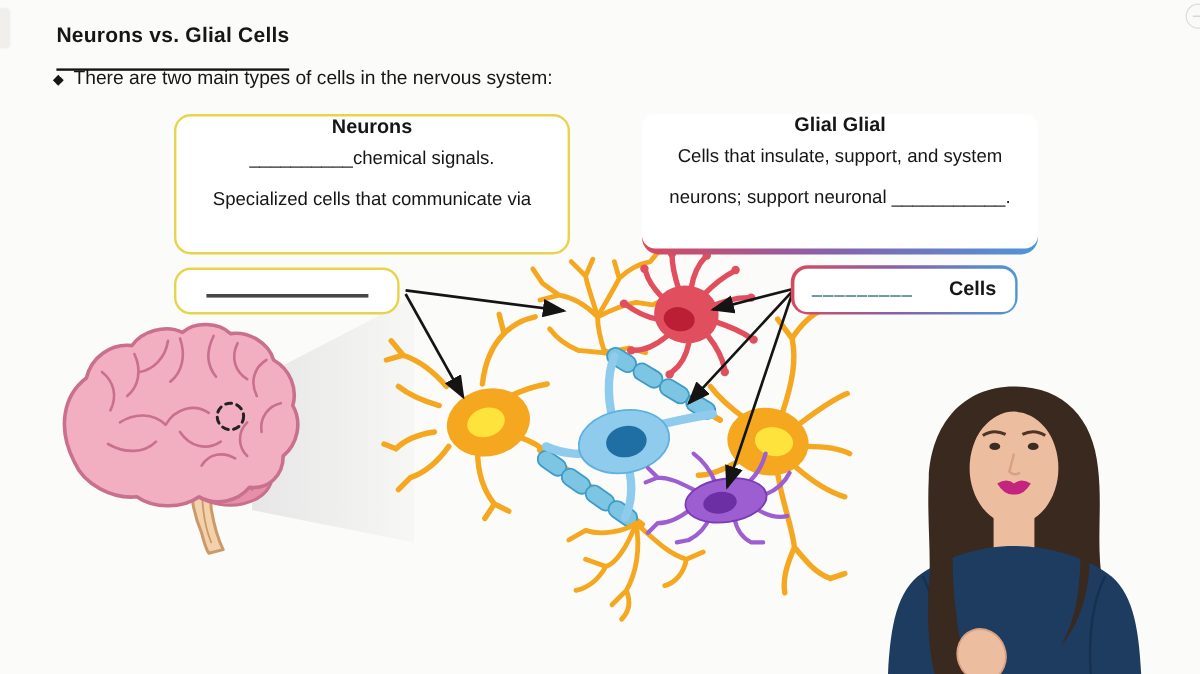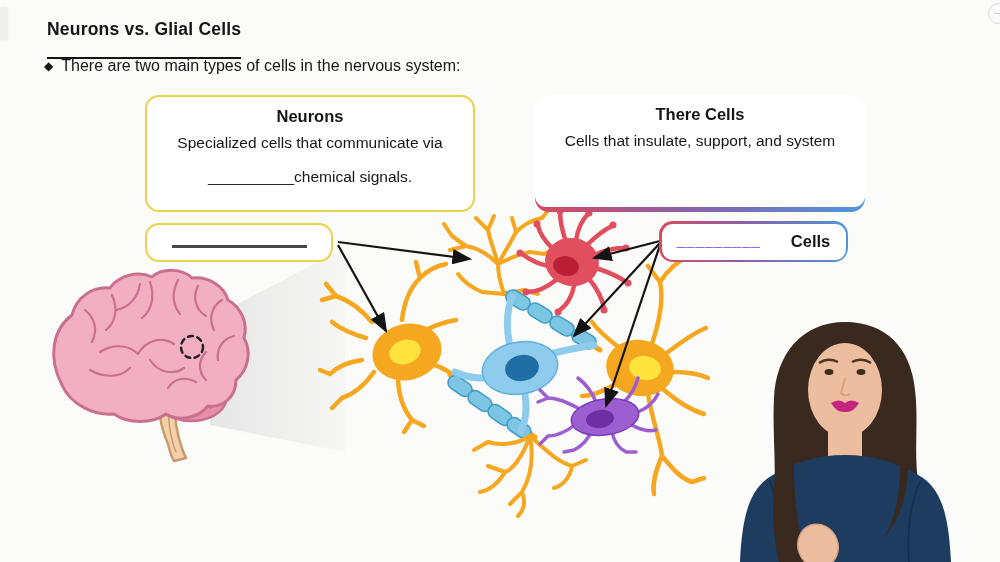--- a/index.html
+++ b/index.html
@@ -11,31 +11,31 @@
   .art{position:absolute;left:0;top:0;z-index:1;}
   .edge-artifact{position:absolute;left:0;top:7px;width:8px;height:33px;background:#f1efec;border-radius:0 3px 3px 0;box-shadow:0 0 2px rgba(0,0,0,.08);z-index:3;}
   .page-title{position:absolute;left:47px;top:19px;font-size:17.5px;font-weight:bold;letter-spacing:.2px;border-bottom:2.5px solid #141414;padding-bottom:17px;z-index:2;}
   .bullet-row{position:absolute;left:44px;top:57px;font-size:16px;z-index:2;display:flex;align-items:center;gap:8px;}
   .bullet-marker{font-size:12px;}
   
   .defbox{position:absolute;top:95px;width:330px;height:117px;box-sizing:border-box;z-index:2;text-align:center;}
   .yellow-border{border:2.5px solid #e8d44c;border-radius:14px;background:#fff;}
   .grad-wrap{padding:2.5px;border-radius:14px;background:linear-gradient(90deg,#d94a5c,#8a5fa8 45%,#4e96d9);}
   .grad-inner{background:#fff;border-radius:11px;width:100%;height:100%;box-sizing:border-box;}
-  .defbox .bx-title{font-size:16.5px;font-weight:bold;padding-top:10px;}
+  .defbox .bx-title{font-size:16.5px;font-weight:bold;padding-top:0;}
   .defbox .bx-line{font-size:15.5px;line-height:34px;}
   .defbox.right-box{left:535px;height:117px;padding:0;border:none;}
   .defbox.right-box .grad-inner{height:112px;}
   
   .labelbox{position:absolute;box-sizing:border-box;z-index:2;}
   .labelbox.neuron-lbl{left:145px;top:223px;width:188px;height:39px;display:flex;align-items:center;justify-content:center;}
   .blank-line{width:135px;height:2.5px;background:#474747;margin-top:8px;}
   .labelbox.glial-lbl{left:659px;top:221px;width:189px;height:41px;}
   .labelbox.glial-lbl .grad-inner{display:flex;align-items:center;justify-content:center;gap:6px;}
-  .glial-lbl .blank-text{font-size:15px;color:#8b5cf6;letter-spacing:1px;transform:translateY(-2px);}
+  .glial-lbl .blank-text{font-size:15px;color:#0c4a6e;letter-spacing:1px;transform:translateY(-2px);}
   .glial-lbl .lbl-text{font-size:16.5px;font-weight:bold;margin-left:24px;}
   .corner-icon{position:absolute;right:-9px;top:3px;width:19px;height:19px;border:1.5px solid #dcdcdc;border-radius:50%;background:#fafafa;z-index:3;display:flex;align-items:center;justify-content:center;}
   .corner-icon::after{content:"";width:9px;height:1.5px;background:#cfcfcf;display:block;}
 </style>
 </head>
 <body>
 
 <div class="stage">
 
   <div class="edge-artifact"></div>
@@ -43,28 +43,29 @@
 
   <div class="page-title">Neurons vs. Glial Cells</div>
 
   <div class="bullet-row">
     <span class="bullet-marker">◆</span>
     <span>There are two main types of cells in the nervous system:</span>
   </div>
 
   <div class="defbox yellow-border" style="left:145px">
     <div class="bx-title">Neurons</div>
+    <div class="bx-line">__________chemical signals.</div>
     <div class="bx-line">Specialized cells that communicate via</div>
-    <div class="bx-line">__________chemical signals.</div>
   </div>
 
   <div class="defbox right-box grad-wrap">
     <div class="grad-inner">
-      <div class="bx-title">There Cells</div>
+      <div class="bx-title">Glial Glial</div>
       <div class="bx-line">Cells that insulate, support, and system</div>
+      <div class="bx-line">neurons; support neuronal ___________.</div>
     </div>
   </div>
 
   <div class="labelbox neuron-lbl yellow-border">
     <div class="blank-line"></div>
   </div>
 
   <div class="labelbox glial-lbl grad-wrap">
     <div class="grad-inner">
       <span class="blank-text">_________</span>

